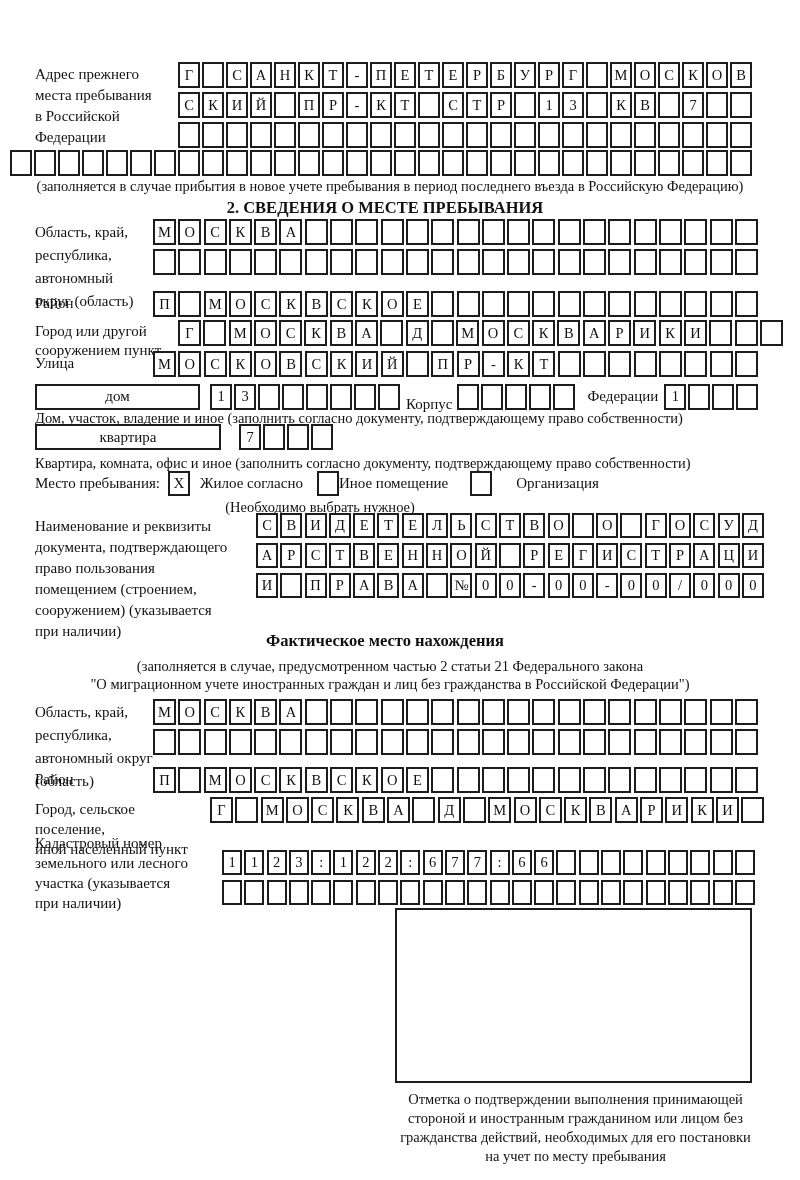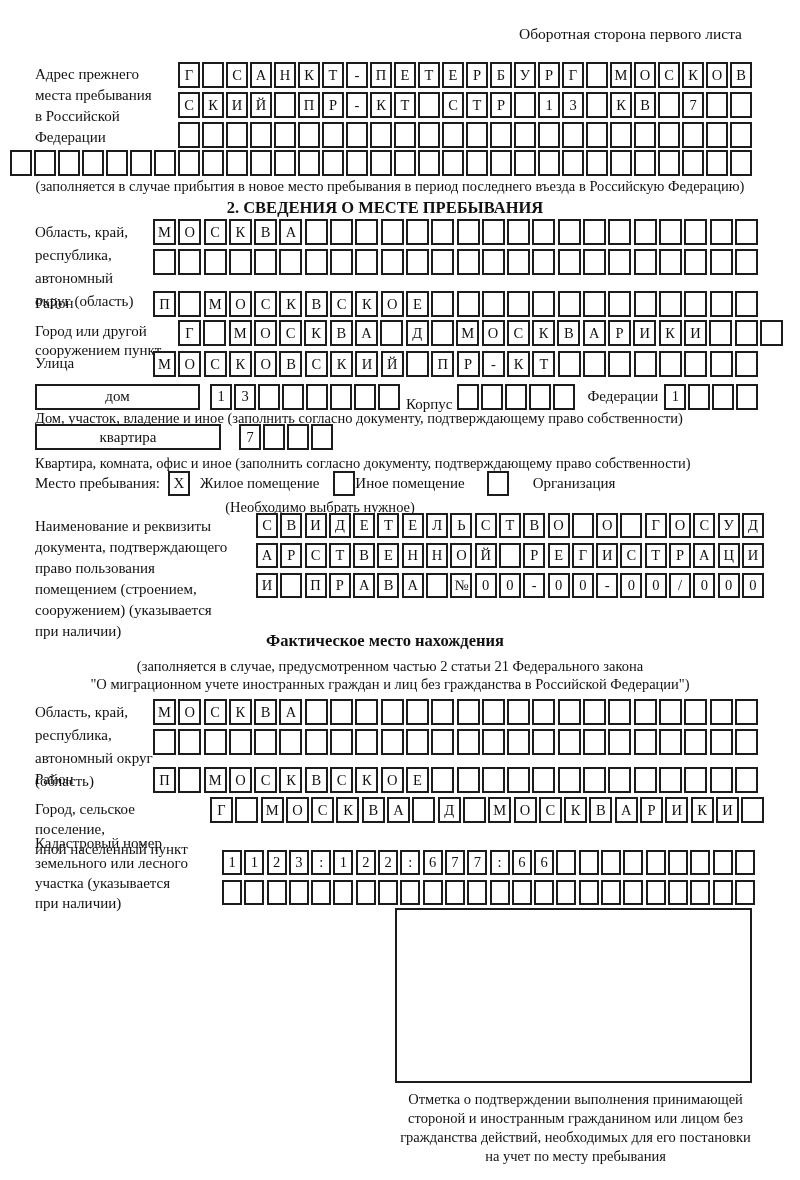--- a/index.html
+++ b/index.html
@@ -46,21 +46,20 @@
   .stamp{
     box-sizing:border-box;border:2px solid #1c1c1c;background:#fff;
   }
   .caption{font-size:14.5px;line-height:19px;text-align:center;white-space:pre-line;}
 </style>
 </head>
 <body>
 
 <div class="page">
 
-  <div class="abs hdr-note" style="top:25px;right:58px;">Оборотная сторона первого листа</div>
 
   <div class="abs lbl" style="left:35px;top:64px;width:142px;">Адрес прежнего
 места пребывания
 в Российской
 Федерации</div>
   <div class="abs crow" style="left:178px;top:62px;">
       <span class="cell">Г</span>
       <span class="cell"></span>
       <span class="cell">С</span>
       <span class="cell">А</span>
@@ -163,21 +162,21 @@
       <span class="cell"></span>
       <span class="cell"></span>
       <span class="cell"></span>
       <span class="cell"></span>
       <span class="cell"></span>
       <span class="cell"></span>
       <span class="cell"></span>
       <span class="cell"></span>
       <span class="cell"></span>
     </div>
-  <div class="abs note center" style="left:0;top:178px;width:780px;">(заполняется в случае прибытия в новое место пребывания в период последнего въезда в Российскую Федерацию)</div>
+  <div class="abs note center" style="left:0;top:178px;width:780px;">(заполняется в случае прибытия в новое учете пребывания в период последнего въезда в Российскую Федерацию)</div>
 
   <div class="abs title" style="top:198px;">2. СВЕДЕНИЯ О МЕСТЕ ПРЕБЫВАНИЯ</div>
 
   <div class="abs lbl lbl-tall" style="left:35px;top:221px;width:117px;">Область, край,
 республика,
 автономный
 округ (область)</div>
   <div class="abs crow p25" style="left:153px;top:219px;">
       <span class="cell">М</span>
       <span class="cell">О</span>
@@ -353,21 +352,21 @@
         <span class="cell"></span>
         <span class="cell"></span>
         <span class="cell"></span>
       </div>
   </div>
   <div class="abs note" style="left:35px;top:455px;">Квартира, комната, офис и иное (заполнить согласно документу, подтверждающему право собственности)</div>
 
   <div class="abs inl" style="left:35px;top:471px;">
     <div class="inl-lbl">Место пребывания:</div>
     <div class="chk" style="margin-left:8px;">X</div>
-    <div class="inl-lbl" style="margin-left:10px;">Жилое помещение</div>
+    <div class="inl-lbl" style="margin-left:10px;">Жилое согласно</div>
     <div class="chk" style="margin-left:14px;"></div>
     <div class="inl-lbl" style="">Иное помещение</div>
     <div class="chk" style="margin-left:22px;"></div>
     <div class="inl-lbl" style="margin-left:24px;">Организация</div>
   </div>
   <div class="abs note center" style="left:190px;top:499px;width:260px;">(Необходимо выбрать нужное)</div>
 
   <div class="abs lbl" style="left:35px;top:516px;width:218px;">Наименование и реквизиты
 документа, подтверждающего
 право пользования

